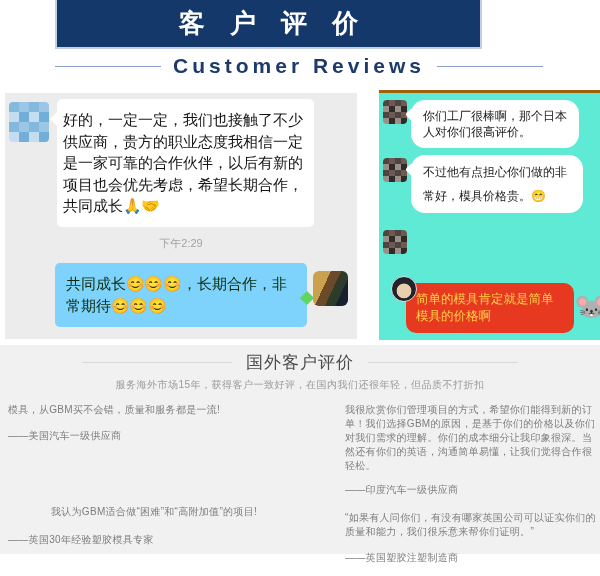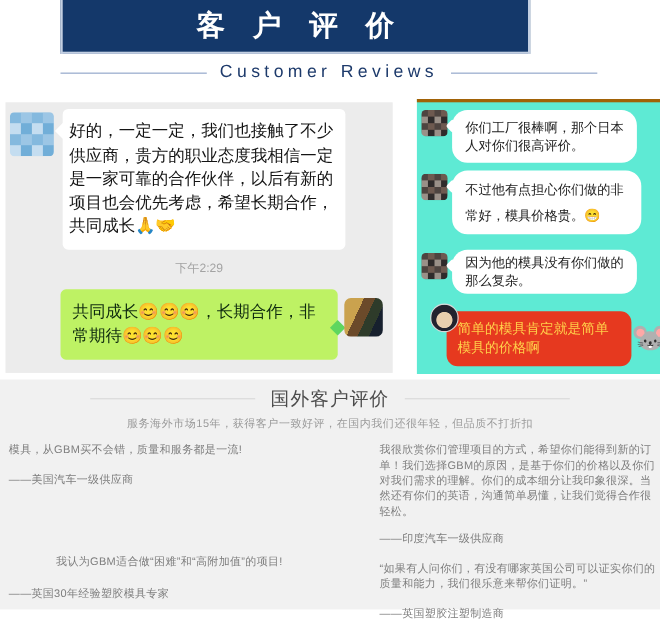--- a/index.html
+++ b/index.html
@@ -8,34 +8,34 @@
           font-family:"Liberation Sans", sans-serif; overflow:hidden; margin:0 auto; }
 
   
   .banner{ position:absolute; left:55px; top:0; width:427px; height:49px;
            background:#14386a; border-left:2px solid #c3cfe2; border-right:2px solid #c3cfe2;
            border-bottom:2px solid #c3cfe2; display:flex; align-items:center; justify-content:center; }
   .banner-text{ color:#ffffff; font-size:26px; font-weight:bold; letter-spacing:9px; text-indent:9px; }
   .en-row{ position:absolute; left:55px; top:57px; width:488px; height:18px;
            display:flex; align-items:center; gap:12px; }
   .en-line{ flex:1; height:1px; background:#8ba0c6; }
-  .en-text{ color:#1d3a6b; font-weight:normal; font-size:16px; letter-spacing:4px; white-space:nowrap; }
+  .en-text{ color:#1d3a6b; font-weight:bold; font-size:21px; letter-spacing:4px; white-space:nowrap; }
 
   
   .chat-left{ position:absolute; left:5px; top:93px; width:352px; height:246px; background:#ececec; }
   .cl-avatar{ position:absolute; left:4px; top:9px; width:40px; height:40px; border-radius:4px;
               background:conic-gradient(#9cc6e5 0 25%, #71aed8 0 50%, #c4ddf0 0 75%, #84b9de 0);
               background-size:50% 50%; }
   .cl-bubble{ position:absolute; left:52px; top:6px; width:257px; background:#fff; border-radius:5px;
               padding:10px 6px; font-size:15px; line-height:21.5px; color:#141414; }
   .cl-bubble::before{ content:""; position:absolute; left:-5px; top:15px; width:10px; height:10px;
               background:#fff; transform:rotate(45deg); }
   .cl-time{ position:absolute; left:0; top:143px; width:100%; text-align:center;
             color:#a3a3a3; font-size:11px; }
-  .cl-green{ position:absolute; left:50px; top:170px; width:252px; background:#bef264; border-radius:5px;
+  .cl-green{ position:absolute; left:50px; top:170px; width:252px; background:#7dd3fc; border-radius:5px;
              padding:10px 11px; font-size:15px; line-height:22px; color:#0f2b0f; }
   .cl-green::after{ content:""; position:absolute; right:-5px; top:30px; width:10px; height:10px;
              background:#5fd65f; transform:rotate(45deg); }
   .cl-photo{ position:absolute; left:308px; top:178px; width:35px; height:35px; border-radius:6px;
              background:linear-gradient(115deg,#caa24e 0 35%,#6b4a2a 35% 55%,#2e3b2a 55% 75%,#17202e 75%); }
 
   
   .chat-right{ position:absolute; left:379px; top:90px; width:233px; height:250px;
                background:#5eead4; border-top:3px solid #a16207; }
   .cr-av{ position:absolute; left:4px; width:24px; height:24px; border-radius:4px;
@@ -95,21 +95,20 @@
     <div class="cl-green">共同成长😊😊😊，长期合作，非常期待😊😊😊</div>
     <div class="cl-photo"></div>
   </div>
 
   <div class="chat-right">
     <div class="cr-av" style="top:7px"></div>
     <div class="cr-bubble cr-b1">你们工厂很棒啊，那个日本人对你们很高评价。</div>
     <div class="cr-av" style="top:65px"></div>
     <div class="cr-bubble cr-b2">不过他有点担心你们做的非常好，模具价格贵。😁</div>
     <div class="cr-av" style="top:137px"></div>
-    <div class="cr-bubble cr-b3">因为他的模具没有你们做的那么复杂。</div>
     <div class="mini-av"></div>
     <div class="cr-red">简单的模具肯定就是简单模具的价格啊</div>
     <div class="sticker">🐭</div>
   </div>
 
   <div class="reviews">
     <div class="rv-title-row">
       <span class="rv-line"></span>
       <span class="rv-title">国外客户评价</span>
       <span class="rv-line"></span>

